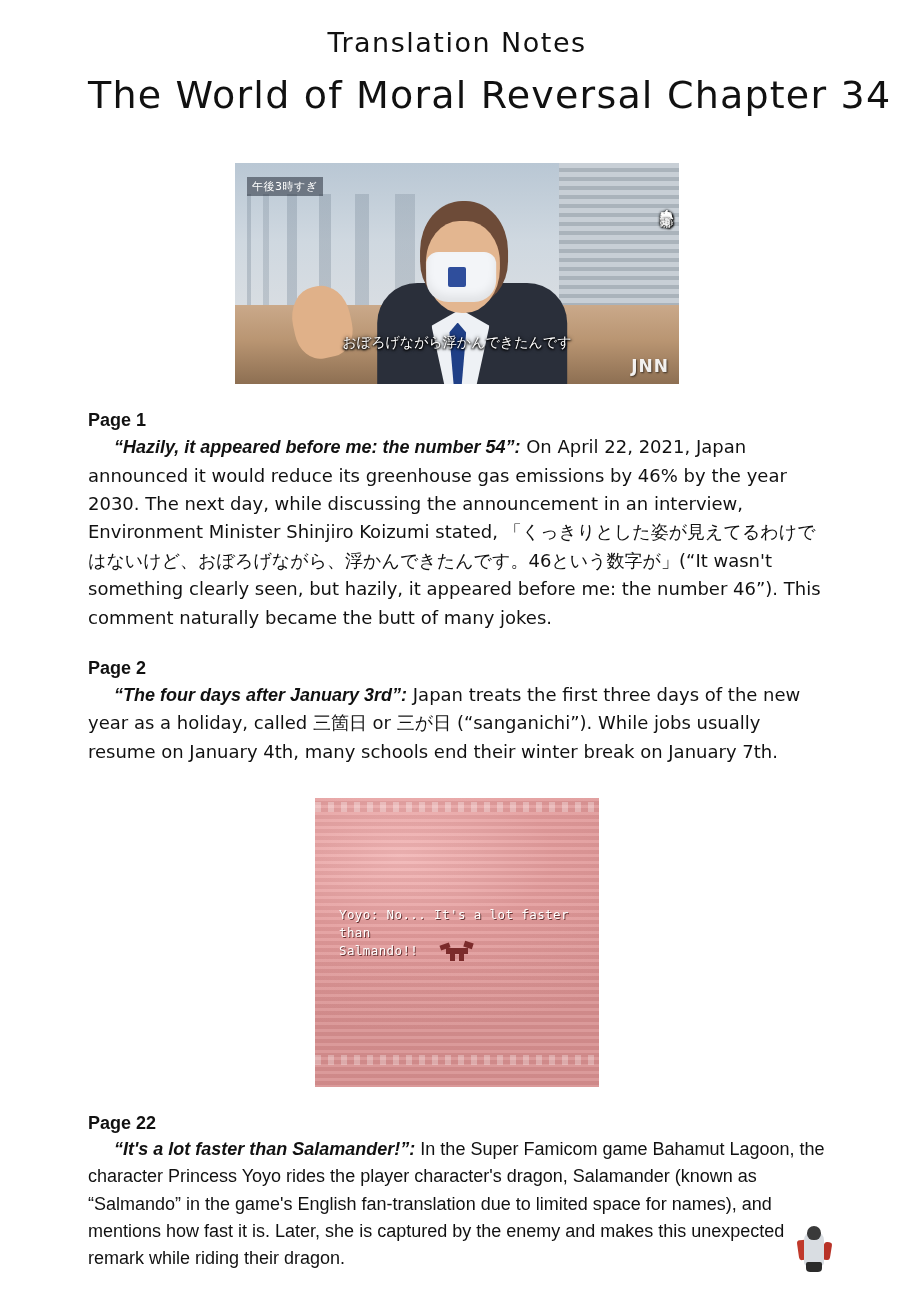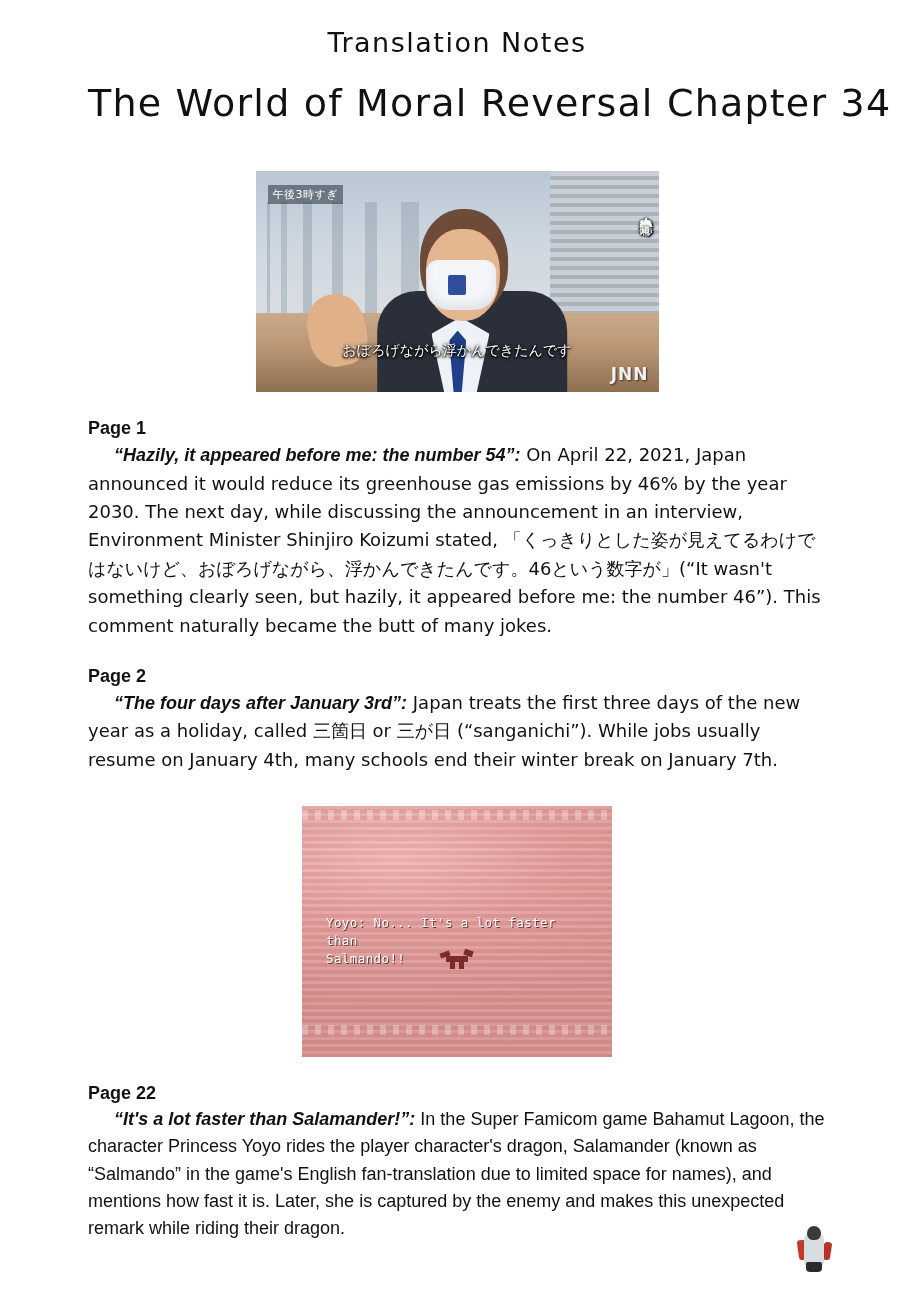--- a/index.html
+++ b/index.html
@@ -33,33 +33,33 @@
     font-size: 27px;
     letter-spacing: 1.5px;
     color: #111;
     line-height: 1.1;
   }
   .header .title {
     font-family: "DejaVu Sans", sans-serif;
     font-size: 38px;
     letter-spacing: 1.2px;
     color: #111;
-    margin-top: 24px;
+    margin-top: 16px;
     line-height: 1.15;
     white-space: nowrap;
   }
 
   
   .figure-wrap {
     display: flex;
     justify-content: center;
   }
   .figure-1 {
     margin-top: 46px;
-    width: 403px;
+    width: 444px;
     height: 221px;
     position: relative;
     overflow: hidden;
     background: #2b3240;
   }
   
   .tv-sky {
     position: absolute; left: 0; top: 0; right: 0; height: 64%;
     background: linear-gradient(#b9c7d4 0%, #cfd8e0 55%, #d8dde2 100%);
   }
@@ -177,25 +177,24 @@
     font-size: 17px;
     color: rgba(255,255,255,.92);
     letter-spacing: 1px;
     text-shadow: 1px 1px 2px rgba(0,0,0,.6);
   }
 
   
   .figure-2 {
     margin-top: 32px;
     width: 284px;
-    height: 251px;
+    height: 289px;
     position: relative;
     overflow: hidden;
     background: #e9a4a4;
-    padding-left: 26px;
   }
   .snes-bg {
     position: absolute; inset: 0;
     background:
       repeating-linear-gradient(180deg, rgba(255,255,255,.10) 0 3px, rgba(0,0,0,.04) 3px 7px),
       radial-gradient(120% 60% at 30% 20%, #f2b5b5 0%, #e39b9b 45%, #d78f8f 100%);
   }
   .snes-border-top {
     position: absolute; left: 0; right: 0; top: 4px; height: 10px;
     background: repeating-linear-gradient(90deg, rgba(255,255,255,.30) 0 6px, rgba(255,255,255,0) 6px 13px);

